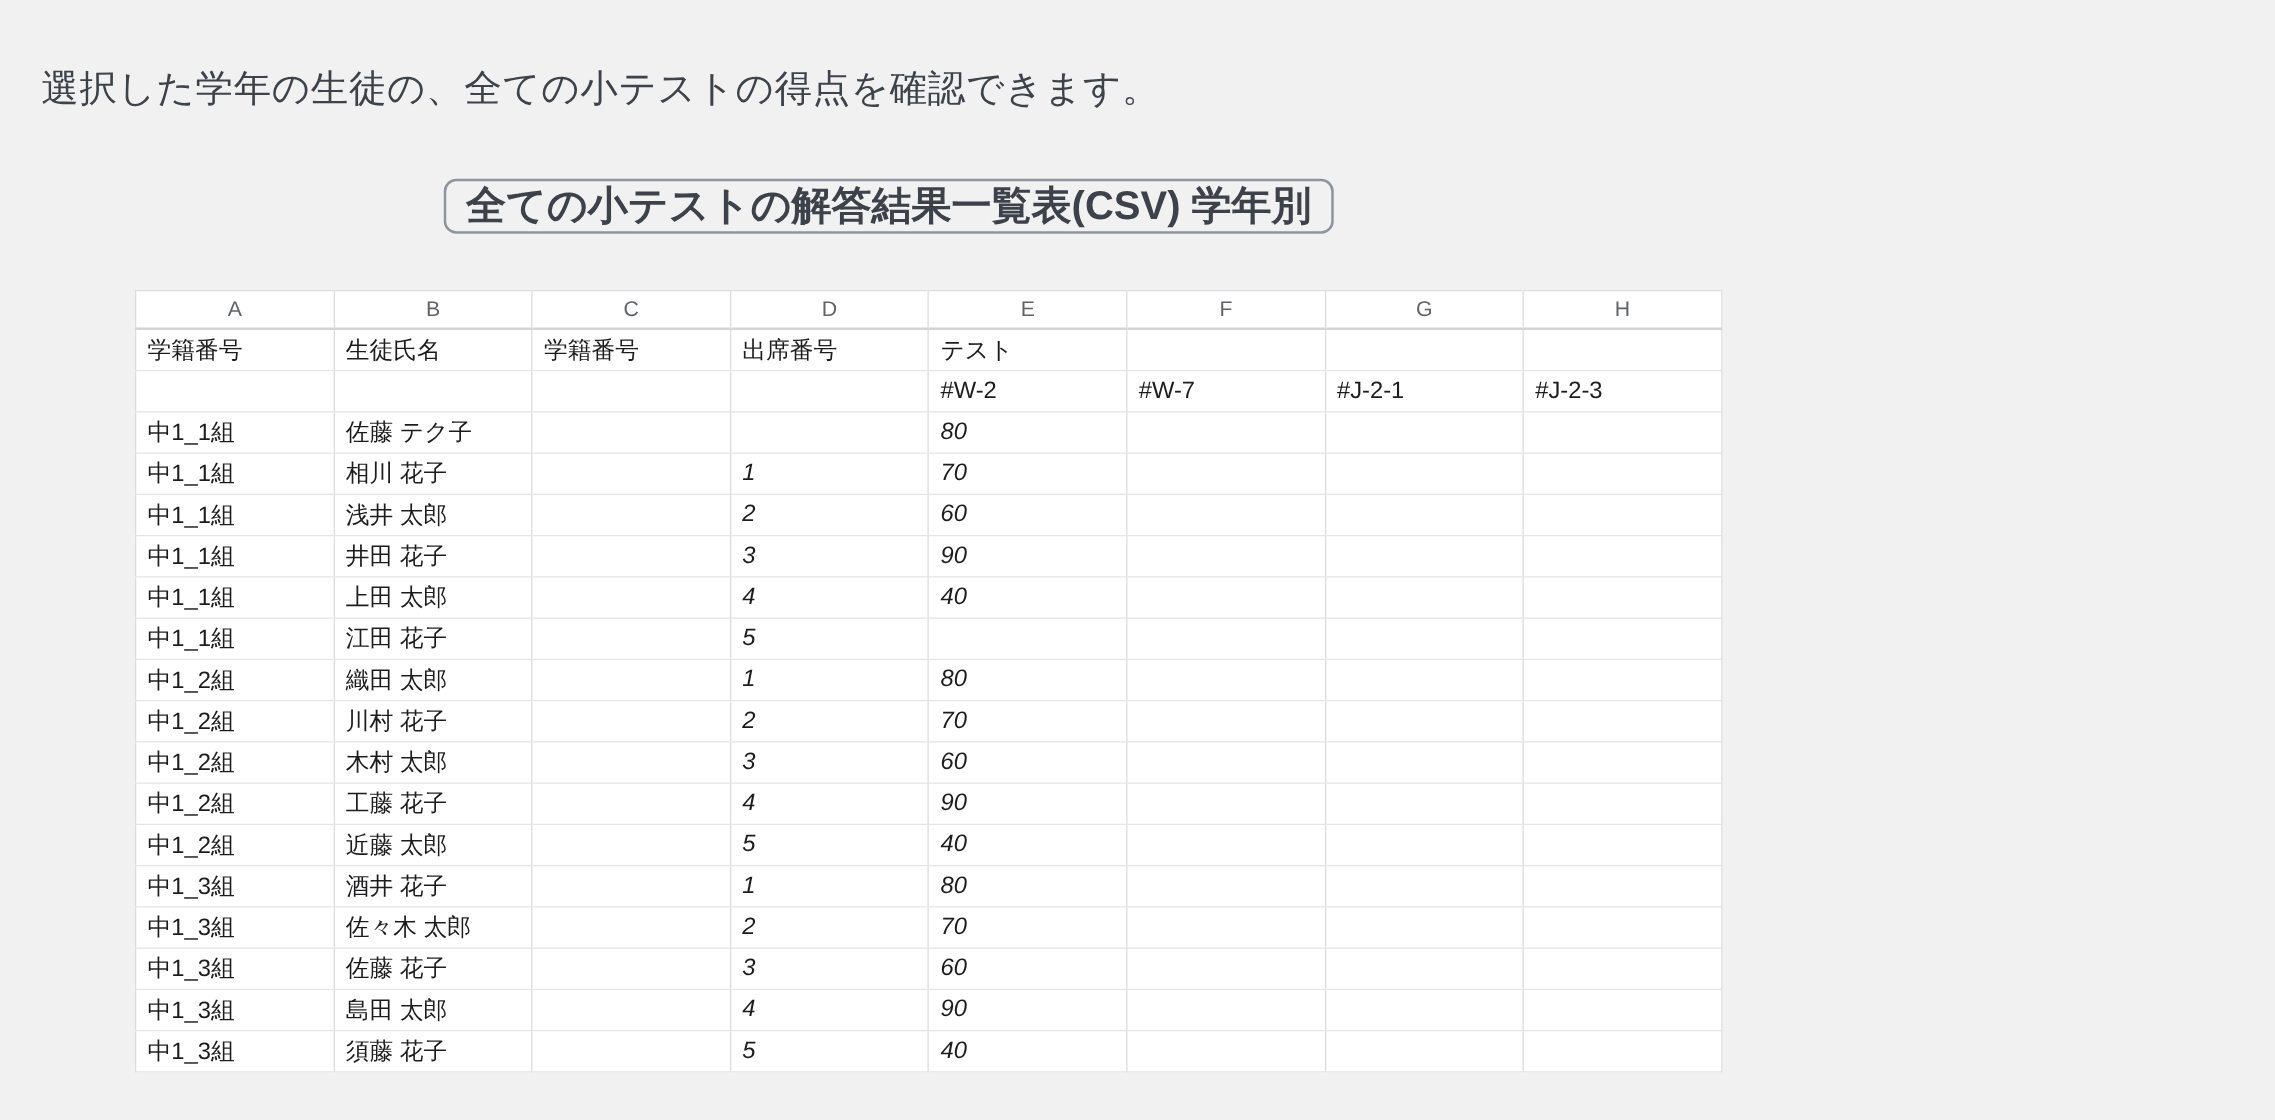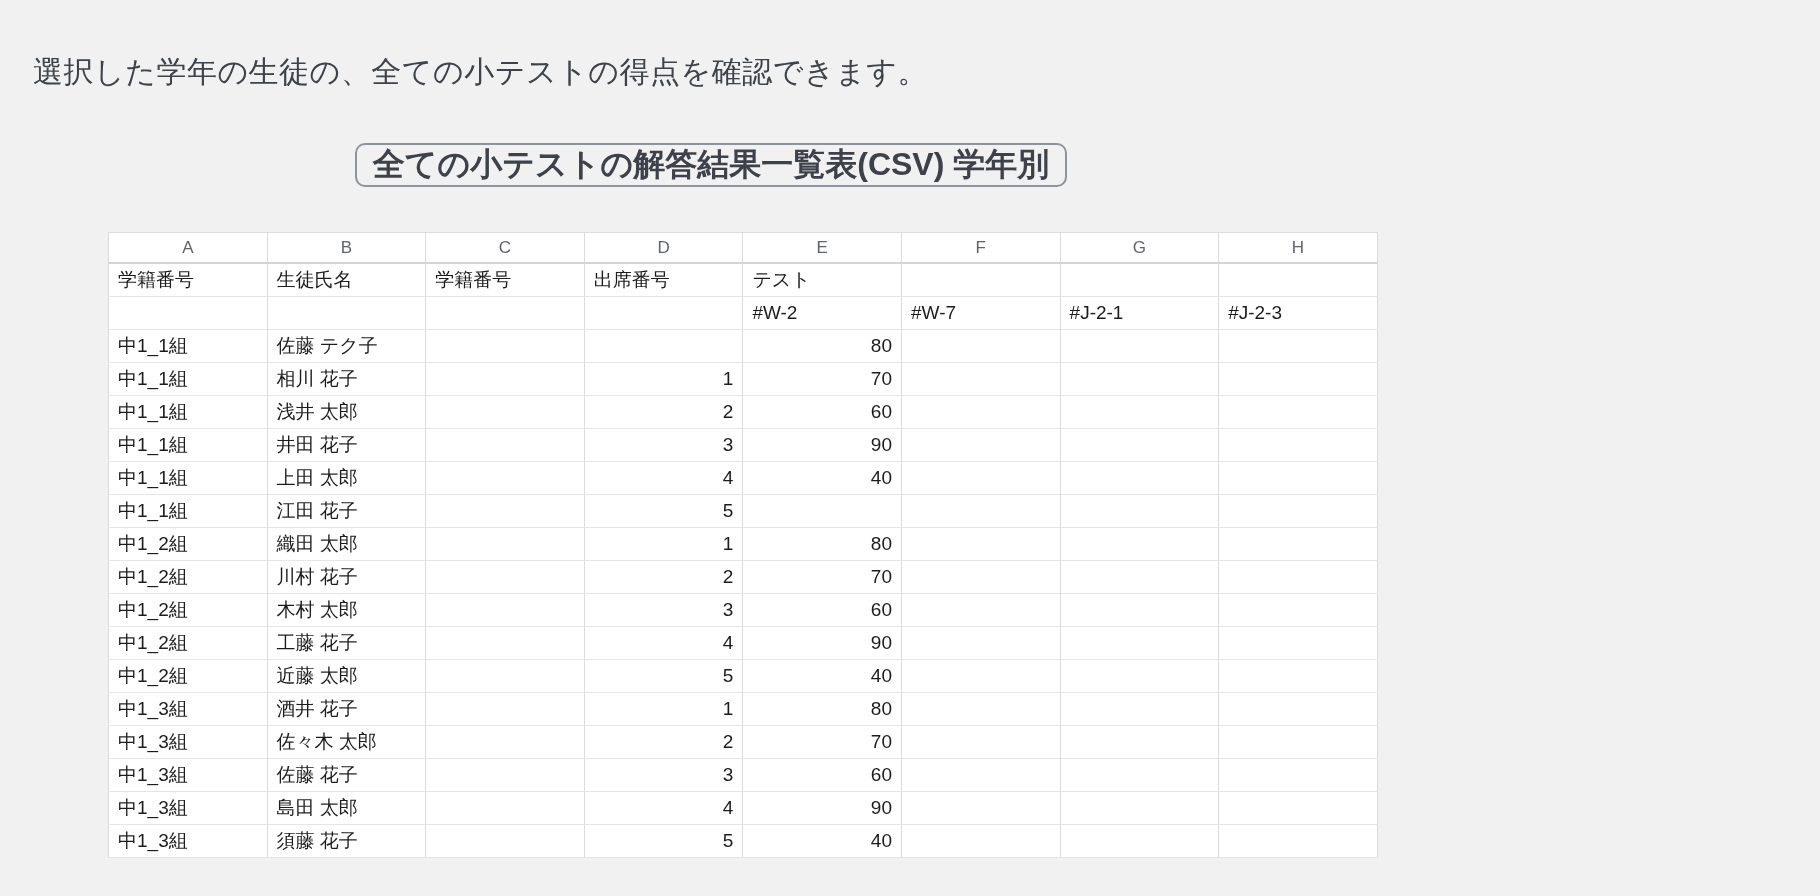--- a/index.html
+++ b/index.html
@@ -75,21 +75,22 @@
     vertical-align: middle;
     border: 1px solid #e3e5e8;
     border-left-color: #d9dbde;
     border-right-color: #d9dbde;
     padding: 0 9px;
     background: #ffffff;
     white-space: nowrap;
     overflow: hidden;
   }
   table.sheet td.num {
-    text-align: right;
+    text-align: left;
+    font-style: italic;
   }
 </style>
 </head>
 <body>
 
 <div class="content">
 
   <p class="description">選択した学年の生徒の、全ての小テストの得点を確認できます。</p>
 
   <div class="button-row">

